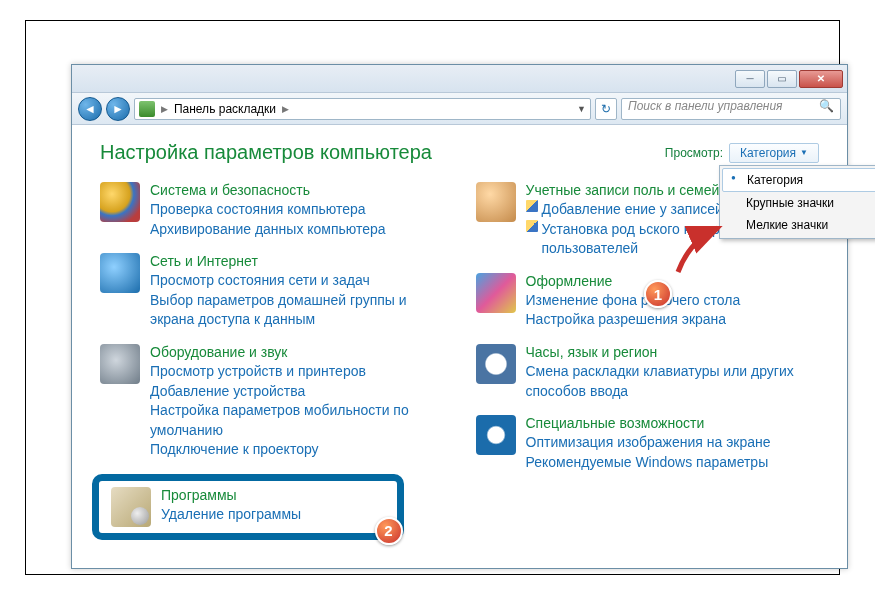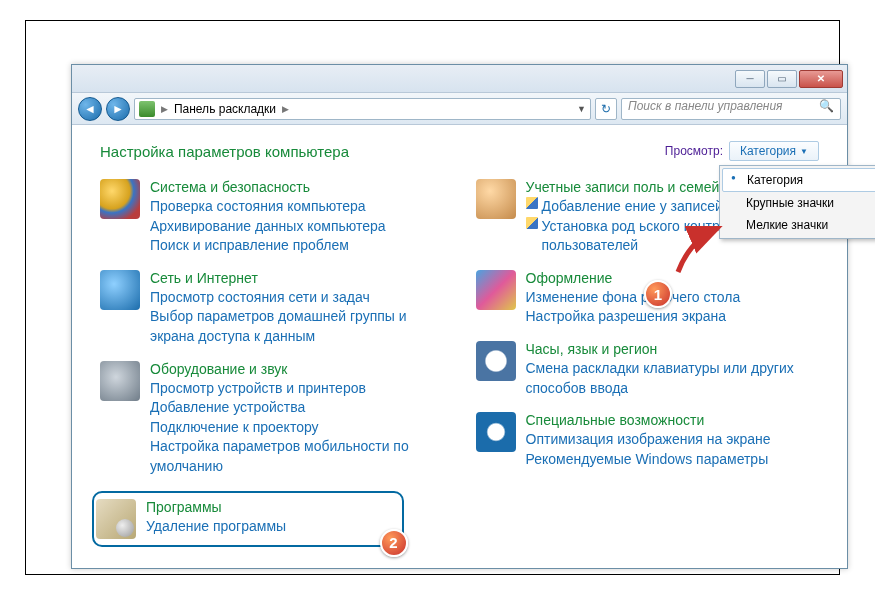--- a/index.html
+++ b/index.html
@@ -13,43 +13,43 @@
 .nav-arrow { width:24px; height:24px; border-radius:50%; background:radial-gradient(circle at 30% 30%,#6fb6ea,#1b6cab); display:flex; align-items:center; justify-content:center; color:#fff; font-size:12px; border:1px solid #155a90;}
 .address { flex:1; display:flex; align-items:center; height:22px; background:#fff; border:1px solid #9fb6c8; border-radius:2px; padding:0 4px; font-size:12px; gap:6px;}
 .addr-icon { width:16px; height:16px; background:linear-gradient(#7ec36f,#3a8b2b); border-radius:2px; display:inline-block;}
 .addr-sep { color:#777; font-size:9px;}
 .addr-drop { margin-left:auto; color:#555; font-size:9px;}
 .refresh { width:22px; height:22px; background:#fff; border:1px solid #9fb6c8; border-radius:2px; display:flex; align-items:center; justify-content:center; color:#1b6cab; font-size:12px;}
 .search { width:220px; height:22px; background:#fff; border:1px solid #9fb6c8; border-radius:2px; display:flex; padding:0 6px; font-size:12px; color:#888; font-style:italic; gap:6px;}
 .search .sicon { margin-left:auto; font-style:normal; color:#4e7eb8;}
 .content { position:absolute; left:0; top:60px; right:0; bottom:0; padding:16px 28px; overflow:hidden;}
 .header-row { display:flex; align-items:center; margin-bottom:18px;}
-.page-title { font-size:15px; color:#178a3a; font-weight:normal;}
-.view-label { margin-left:auto; font-size:12px; color:#4c1d95;}
+.page-title { font-size:20px; color:#178a3a; font-weight:normal;}
+.view-label { margin-left:auto; font-size:12px; color:#15803d;}
 .view-btn { margin-left:6px; font-size:12px; color:#1a6fb5; background:linear-gradient(#fbfdff,#eaf2f9); border:1px solid #aecbe3; border-radius:2px; padding:2px 10px; display:flex; align-items:center; gap:4px;}
 .view-btn .dd { font-size:8px;}
 .cols { display:flex; gap:32px;}
 .col { flex:1; display:flex; flex-direction:column; gap:14px;}
 .cat { display:flex; gap:10px;justify-content:space-between;}
 .cat-icon { width:40px; height:40px; flex-shrink:0; border-radius:4px; position:relative;}
 .cat-body { flex:1;}
 .cat-title { font-size:14px; color:#178a3a; margin-bottom:2px;}
 .cat-link { font-size:14px; color:#1a6fb5; line-height:1.4; cursor:pointer; display:flex; align-items:flex-start; gap:4px;}
 .cat-link .shield { width:12px; height:12px; flex-shrink:0; display:inline-block;}
 .ic-shield { background:radial-gradient(circle at 30% 30%,#ffd86b,#d6a21e 45%,#3a74c4 55%,#b93d3d 80%);}
 .ic-net { background:radial-gradient(circle at 35% 35%,#8fd0ff,#1b6cab);}
 .ic-hw { background:radial-gradient(circle at 40% 40%,#cfd6dd,#6f7c88);}
 .ic-prog { background:linear-gradient(135deg,#e6dcc2,#b8a875); position:relative;}
 .ic-prog::after { content:""; position:absolute; right:2px; bottom:2px; width:18px; height:18px; border-radius:50%; background:radial-gradient(circle at 35% 35%,#eee,#999);}
 .ic-user { background:radial-gradient(circle at 35% 30%,#ffd9a6,#c48a4a);}
 .ic-appear { background:linear-gradient(135deg,#4aa3e0,#e05a9a 50%,#e0c74a);}
 .ic-clock { background:radial-gradient(circle at 50% 50%,#fff 35%,#4a74a3 40%);}
 .ic-access { background:radial-gradient(circle at 50% 50%,#fff 28%,#1b6cab 34%);}
 .small-shield { background:linear-gradient(135deg,#ffd86b 0 50%,#3a74c4 50% 100%); border-radius:1px;}
-.highlight { border:2px solid #0369a1; border-radius:10px; padding:6px 14px 6px 2px; margin-left:-8px; margin-right:40px; position:relative;}
+.highlight { border:7px solid #0369a1; border-radius:10px; padding:6px 14px 6px 12px; margin-left:-8px; margin-right:40px; position:relative;}
 .badge { position:absolute; width:28px; height:28px; border-radius:50%; background:radial-gradient(circle at 35% 30%,#ff9a5a,#c9302c); border:2px solid #fff; box-shadow:0 1px 3px rgba(0,0,0,.4); color:#fff; font-weight:bold; font-size:15px; display:flex; align-items:center; justify-content:center;}
 .badge1 { left:572px; top:215px;}
 .badge2 { right:-6px; bottom:-12px;}
 .arrow-red { position:absolute; left:598px; top:155px; width:60px; height:60px; pointer-events:none;}
 .dropdown { position:absolute; right:-40px; top:100px; width:168px; background:#f4f4f4; border:1px solid #9fb6c8; box-shadow:2px 2px 4px rgba(0,0,0,.25); font-size:12px; padding:2px;}
 .dd-item { padding:4px 8px 4px 24px; position:relative; cursor:default;}
 .dd-item.sel { background:#fff; border:1px solid #aecbe3; border-radius:2px;}
 .dd-item.sel::before { content:"●"; position:absolute; left:8px; top:4px; font-size:8px; color:#1a6fb5;}
 </style>
 </head>
@@ -93,41 +93,40 @@
 
     <div class="cols">
       <div class="col">
 
         <div class="cat">
           <div class="cat-icon ic-shield"></div>
           <div class="cat-body">
             <div class="cat-title">Система и безопасность</div>
             <div class="cat-link">Проверка состояния компьютера</div>
             <div class="cat-link">Архивирование данных компьютера</div>
-            <div class="cat-link">Поиск и исправление проблем</div>
           </div>
         </div>
 
         <div class="cat">
           <div class="cat-icon ic-net"></div>
           <div class="cat-body">
             <div class="cat-title">Сеть и Интернет</div>
             <div class="cat-link">Просмотр состояния сети и задач</div>
             <div class="cat-link">Выбор параметров домашней группы и экрана доступа к данным</div>
           </div>
         </div>
 
         <div class="cat">
           <div class="cat-icon ic-hw"></div>
           <div class="cat-body">
             <div class="cat-title">Оборудование и звук</div>
             <div class="cat-link">Просмотр устройств и принтеров</div>
             <div class="cat-link">Добавление устройства</div>
+            <div class="cat-link">Настройка параметров мобильности по умолчанию</div>
             <div class="cat-link">Подключение к проектору</div>
-            <div class="cat-link">Настройка параметров мобильности по умолчанию</div>
           </div>
         </div>
 
         <div class="highlight">
           <div class="cat">
             <div class="cat-icon ic-prog"></div>
             <div class="cat-body">
               <div class="cat-title">Программы</div>
               <div class="cat-link">Удаление программы</div>
             </div>

